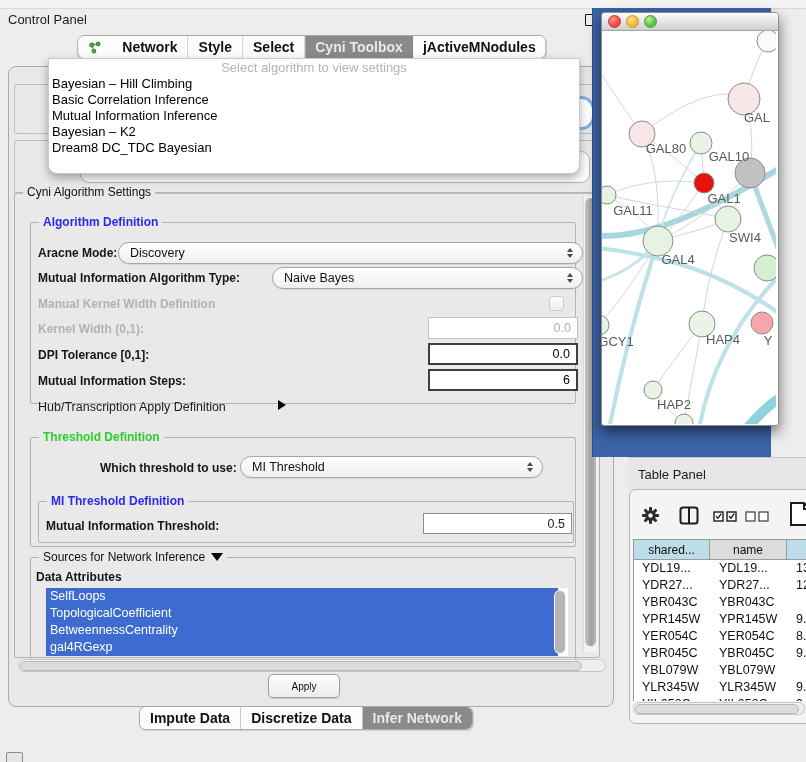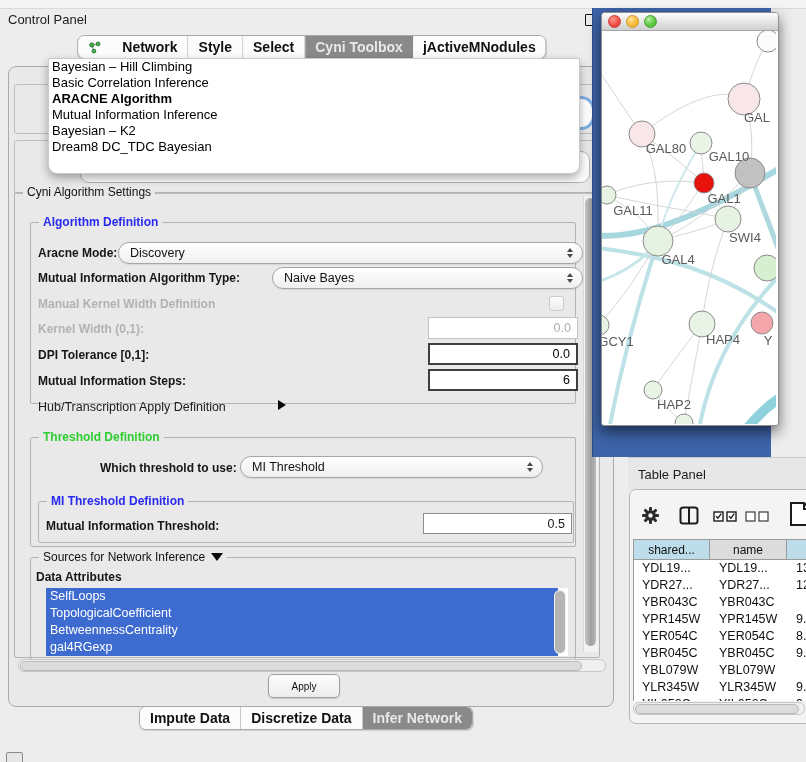--- a/index.html
+++ b/index.html
@@ -126,24 +126,24 @@
     </div>
 
   <div class="abs main-panel"></div>
 
   <div class="abs frag-box1"></div>
   <div class="abs frag-combo1"></div>
   <div class="abs frag-box2"></div>
   <div class="abs frag-combo2"></div>
 
   <div class="abs popup">
+    <div class="prompt">Select algorithm to view settings</div>
     <div id="algo-list">
         <div class="item">Bayesian – Hill Climbing</div>
         <div class="item">Basic Correlation Inference</div>
-        <div class="item bold">ARACNE Algorithm</div>
         <div class="item">Mutual Information Inference</div>
         <div class="item">Bayesian – K2</div>
         <div class="item">Dream8 DC_TDC Bayesian</div>
       </div>
   </div>
 
   <div class="abs group" style="left:14px;top:192px;width:584px;height:464px;">
     <span class="legend black">Cyni Algorithm Settings</span>
   </div>
 

